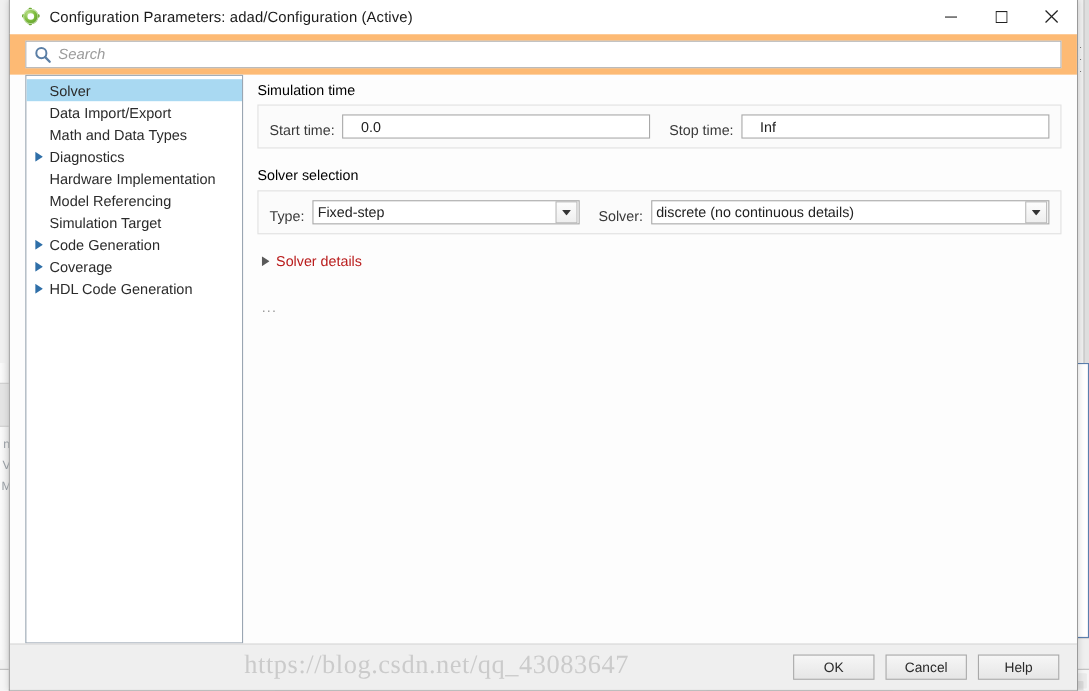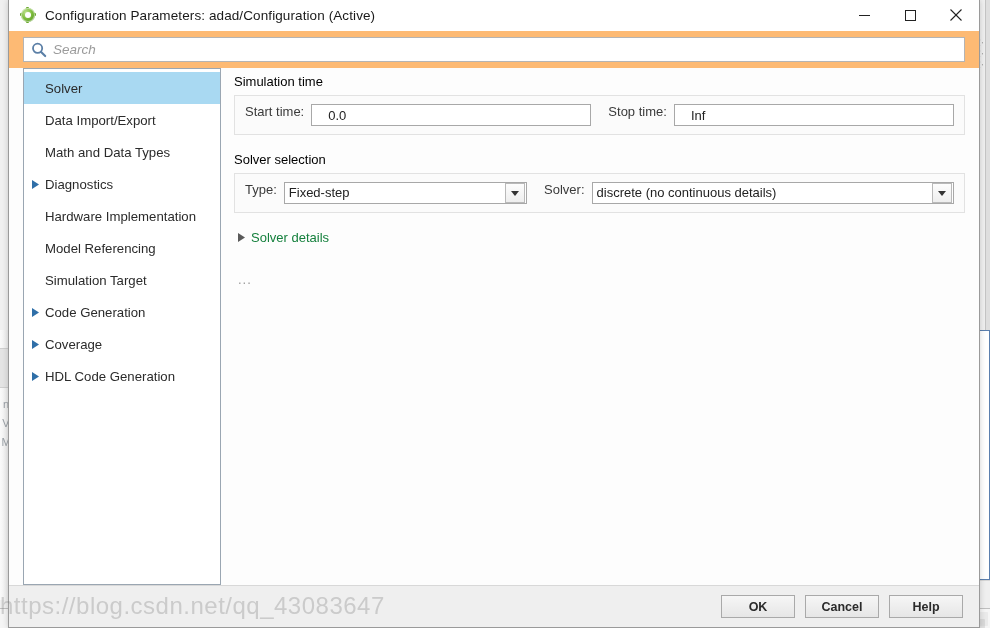--- a/index.html
+++ b/index.html
@@ -150,21 +150,21 @@
     min-height: 0;
   }
   .tree {
     width: 198px; flex: 0 0 198px;
     background: #ffffff;
     border: 1px solid #9aa6b2;
     padding-top: 3px;
     overflow: hidden;
   }
   .tree-item {
-    height: 32px; display: flex; align-items: center;
+    height: 20px; display: flex; align-items: center;
     font-size: 13.2px; color: #2b2b2b;
     padding-left: 4px;
     white-space: nowrap;
     cursor: default;
   }
   .tree-item.selected { background: #a9d9f2; }
   .tw {
     width: 15px; flex: 0 0 15px;
     display: flex; align-items: center; justify-content: center;
   }
@@ -178,21 +178,21 @@
     min-width: 0;
   }
   .group-title {
     font-size: 13px; color: #000000;
     margin-bottom: 6px;
   }
   .group-box {
     border: 1px solid #e2e2e2;
     background: #fbfbfb;
     padding: 8px 10px;
-    display: flex; align-items: flex-start;
+    display: flex; align-items: flex-end;
     margin-bottom: 17px;
   }
   .field-label {
     font-size: 13px; color: #3a3a3a;
     margin-right: 7px; white-space: nowrap;
   }
   .text-input {
     height: 22px; flex: 1 1 auto; min-width: 0;
     border: 1px solid #a8a8a8;
     background: #ffffff;
@@ -224,60 +224,59 @@
     display: flex; align-items: center; justify-content: center;
   }
   .combo-arrow svg { display: block; }
 
   .disclosure {
     display: flex; align-items: center;
     margin-top: 11px; margin-bottom: 2px;
     cursor: default;
   }
   .disclosure .tw { width: 14px; flex: 0 0 14px; }
-  .disclosure-label { font-size: 13px; color: #15803d; padding-left: 3px; }
+  .disclosure-label { font-size: 13px; color: #b91c1c; padding-left: 3px; }
   .ellipsis-note {
     font-size: 13px; color: #9a9a9a;
     margin-top: 27px; margin-left: 4px;
     letter-spacing: 1px;
   }
 
   
   .footer {
     flex: 0 0 42px; height: 42px;
     background: #efefef;
     border-top: 1px solid #d8d8d8;
     display: flex; align-items: center; justify-content: flex-end;
     padding-right: 16px;
     gap: 10px;
     position: relative;
-    font-weight: bold;
   }
   .btn {
     width: 74px; height: 23px;
     background: linear-gradient(to bottom,#f6f6f6,#e6e6e6);
     border: 1px solid #a9a9a9;
     font-size: 12.5px; color: #2b2b2b;
     display: flex; align-items: center; justify-content: center;
     cursor: default;
     font-family: "Liberation Sans", sans-serif;
   }
 
   
   .watermark {
     position: absolute;
     left: 0; top: 592px; width: 800px;
-    text-align: left;
+    text-align: center;
     padding-right: 6px;
     font-size: 24px;
     color: rgba(120,120,120,.30);
     letter-spacing: .5px;
     pointer-events: none;
     white-space: nowrap;
-    font-family: Liberation Sans, sans-serif;
+    font-family: Liberation Serif, serif;
     z-index: 50;
   }
 </style>
 </head>
 <body>
 
 <div class="bg-root">
   <div class="bg-right-edge"></div>
   <div class="bg-right-line"></div>
   <div class="bg-right-dots">⁘<br>⁘<br>⁘</div>

